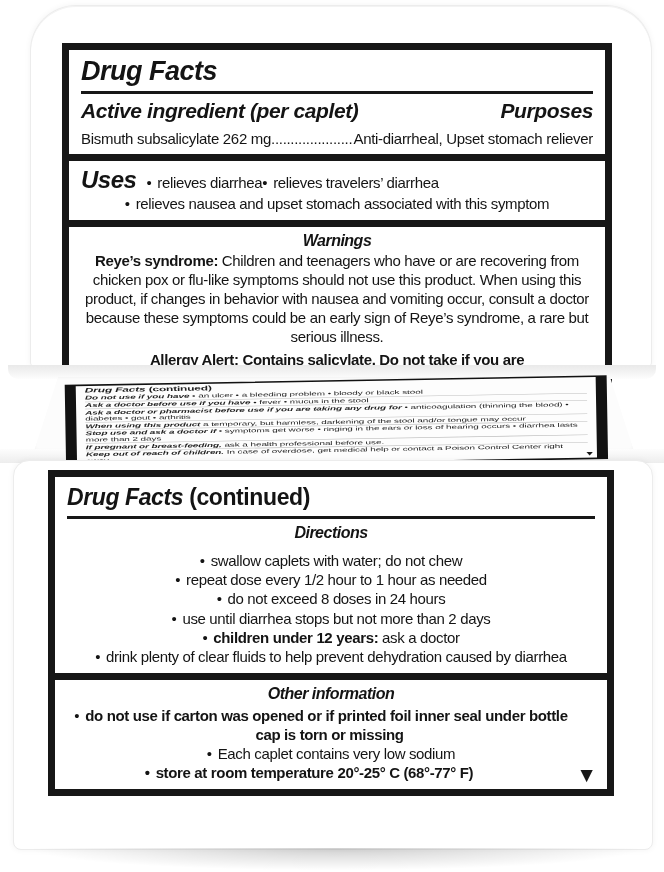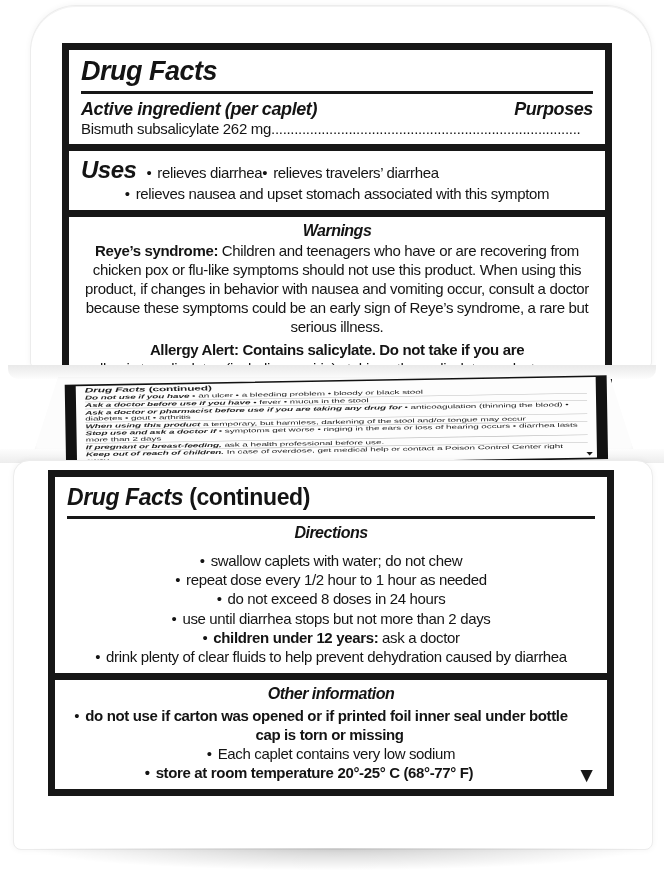--- a/index.html
+++ b/index.html
@@ -43,22 +43,22 @@
   .dfbox-top{position:absolute;left:31px;top:37px;width:550px;box-sizing:border-box;}
   .dfbox-bottom{position:absolute;left:34px;top:9px;width:566px;box-sizing:border-box;}
   .sec{padding:5px 12px 7px 12px;position:relative;}
   .rule{height:3px;background:#171717;margin:0 12px;}
   .bar{height:7px;background:#171717;}
   .df-title{font-size:27px;font-weight:bold;font-style:italic;letter-spacing:-0.5px;margin:0;padding:6px 12px 4px 12px;}
   .df-title-cont{font-size:23px;margin:0;padding:7px 12px 5px 12px;letter-spacing:-0.4px;}
   .df-title-cont .lead{font-weight:bold;font-style:italic;}
   .h-sec{font-size:16px;font-weight:bold;font-style:italic;letter-spacing:-0.5px;line-height:1.15;}
   .body-txt{font-size:15px;letter-spacing:-0.35px;line-height:1.27;text-align:center;}
-  .ai-row{display:flex;justify-content:space-between;font-size:18px;font-weight:bold;font-style:italic;letter-spacing:-0.4px;}
-  .ai-line{display:flex;align-items:baseline;font-size:15px;letter-spacing:-0.3px;margin-top:0;}
+  .ai-row{display:flex;justify-content:space-between;font-size:21px;font-weight:bold;font-style:italic;letter-spacing:-0.4px;}
+  .ai-line{display:flex;align-items:baseline;font-size:15px;letter-spacing:-0.3px;margin-top:7px;}
   .ai-line .dots{flex:1;overflow:hidden;white-space:nowrap;color:#141414;}
   .uses-line1{display:flex;align-items:baseline;gap:10px;}
   .uses-line1 .h-sec{font-size:24px;}
   .inline-bullets{display:flex;}
   .li{padding-left:17px;text-indent:-17px;}
   .b{margin-right:6px;}
   .bold{font-weight:bold;}
   .warn-p{margin:1px 0 4px 0;}
   .tri{
     position:absolute;right:10px;bottom:4px;font-size:21px;line-height:1;color:#171717;
@@ -91,20 +91,21 @@
       <div class="rule"></div>
 
       <div class="sec">
         <div class="ai-row">
           <span>Active ingredient (per caplet)</span>
           <span>Purposes</span>
         </div>
         <div class="ai-line">
           <span>Bismuth subsalicylate 262 mg</span>
           <span class="dots">................................................................................</span>
+          <span>Anti-diarrheal, Upset stomach reliever</span>
         </div>
       </div>
 
       <div class="bar"></div>
 
       <div class="sec body-txt">
         <div class="uses-line1">
           <span class="h-sec">Uses</span>
           <span class="inline-bullets">
             <span><span class="b">•</span><span>relieves diarrhea</span></span>

